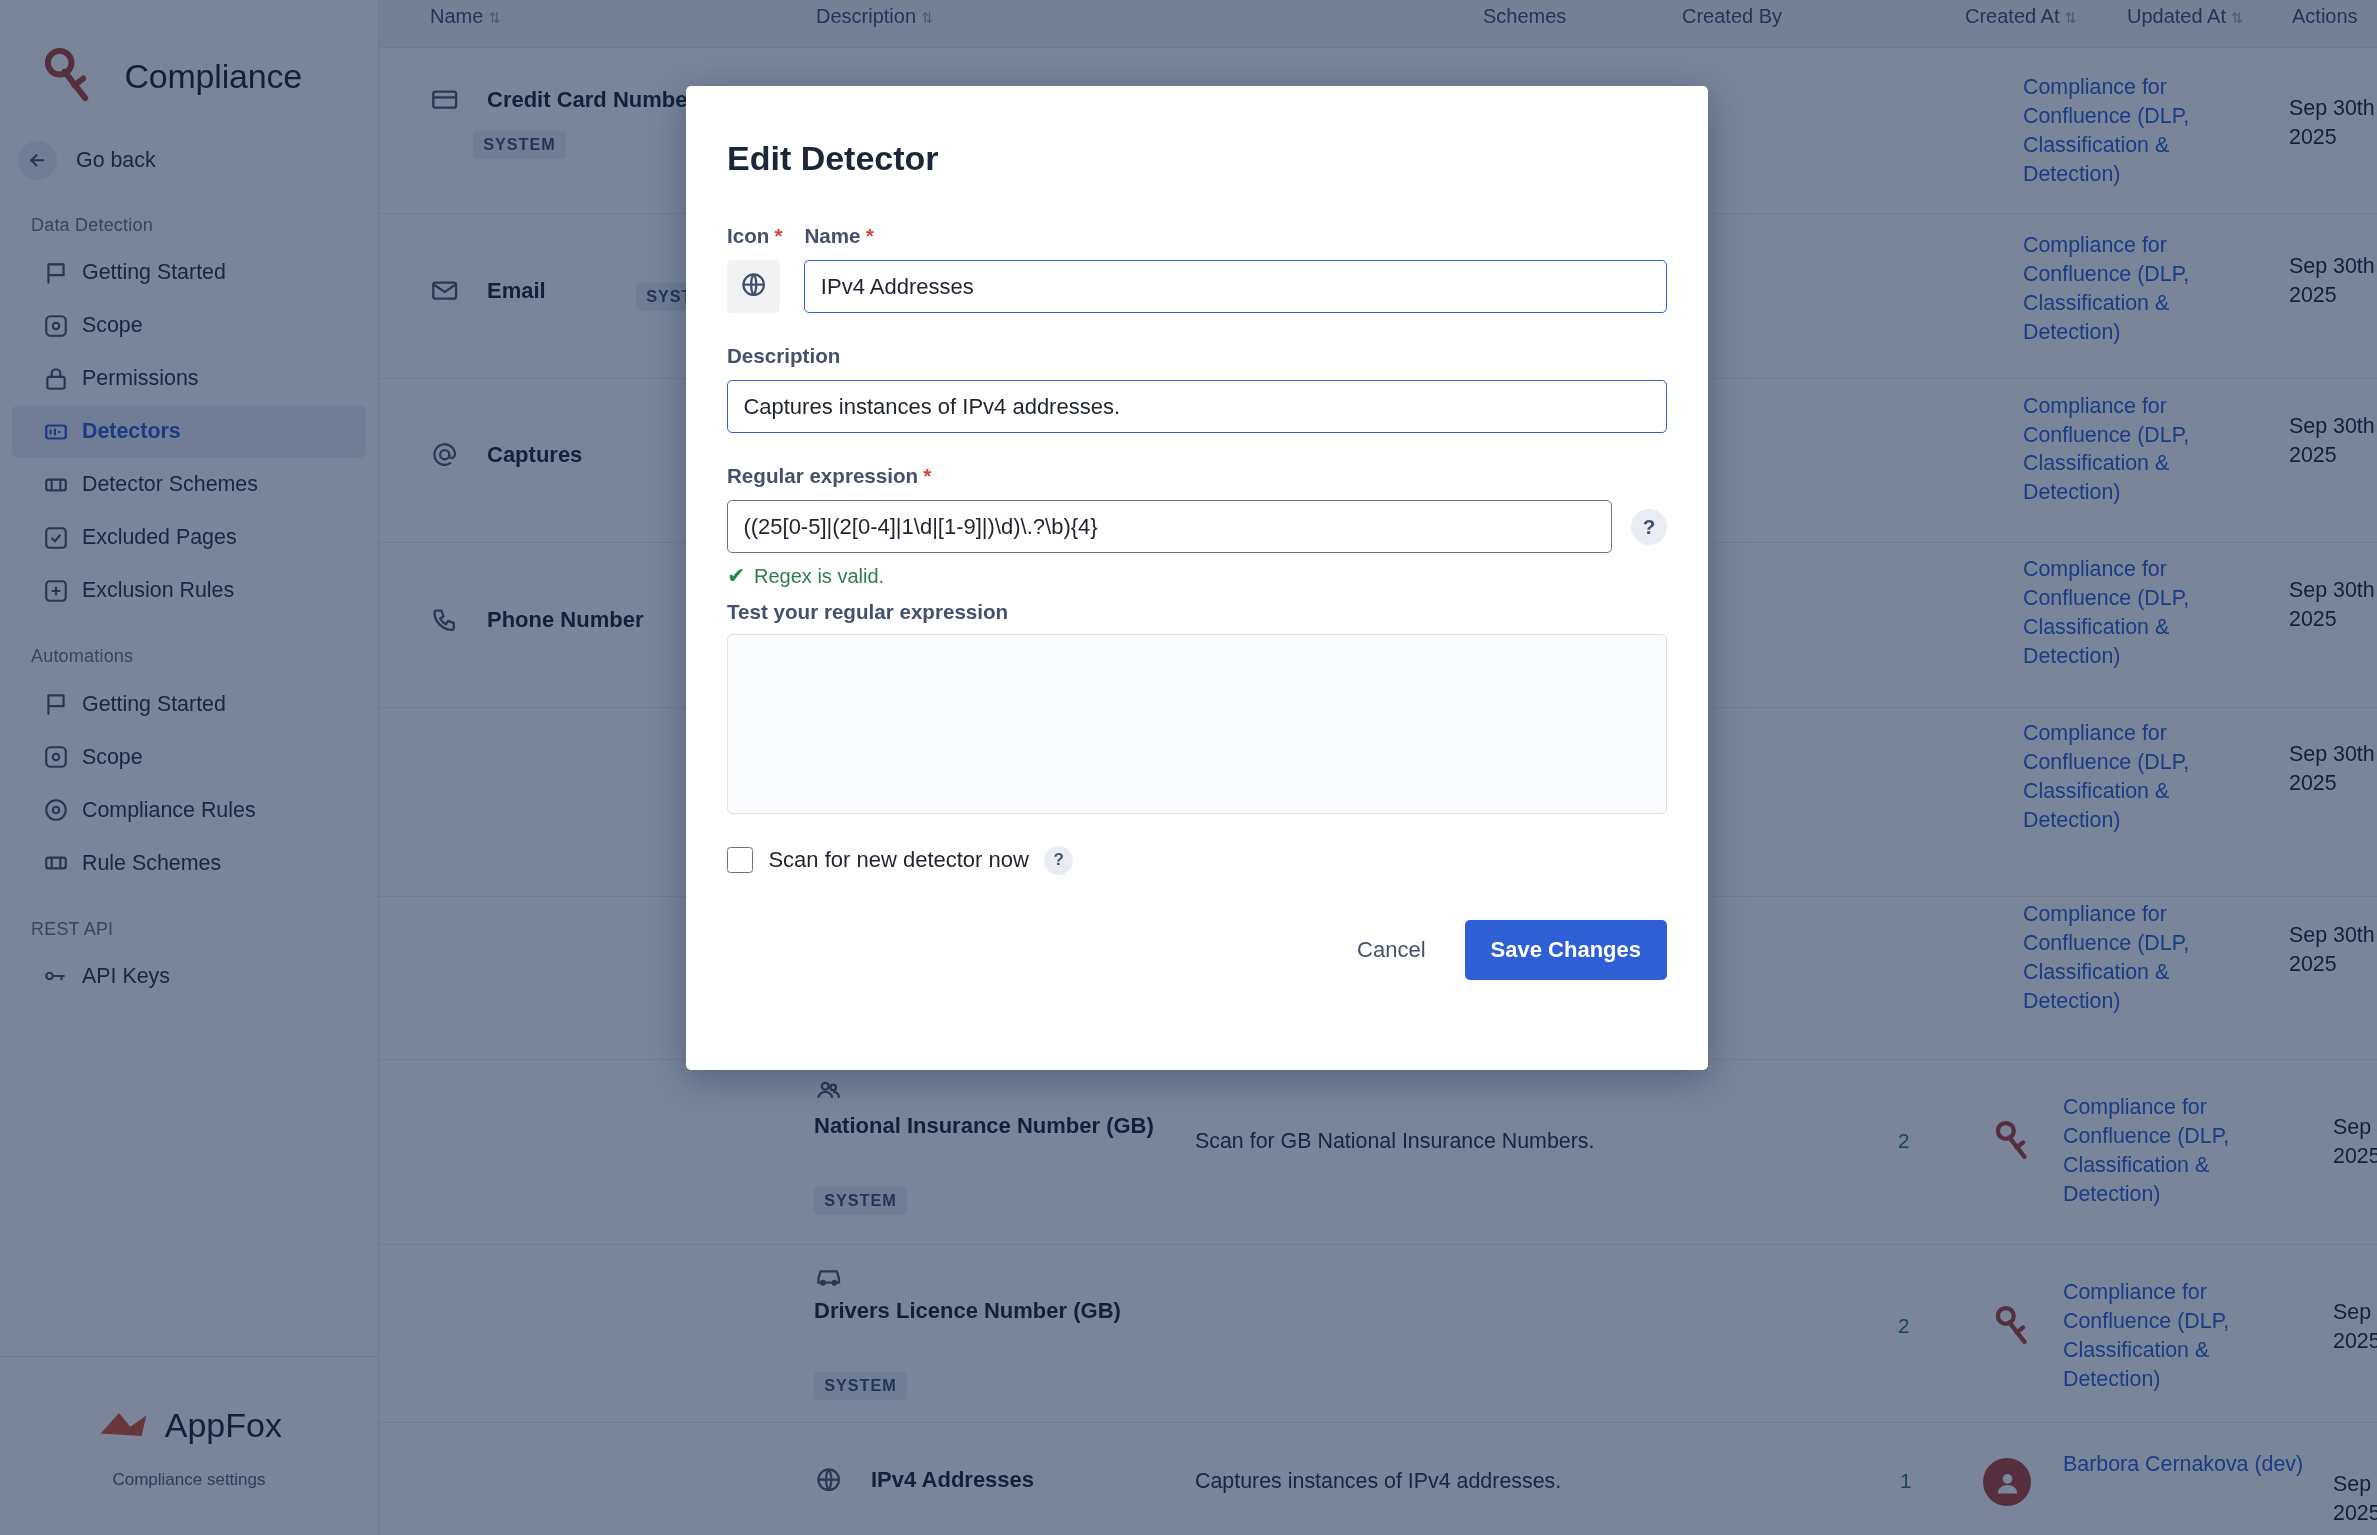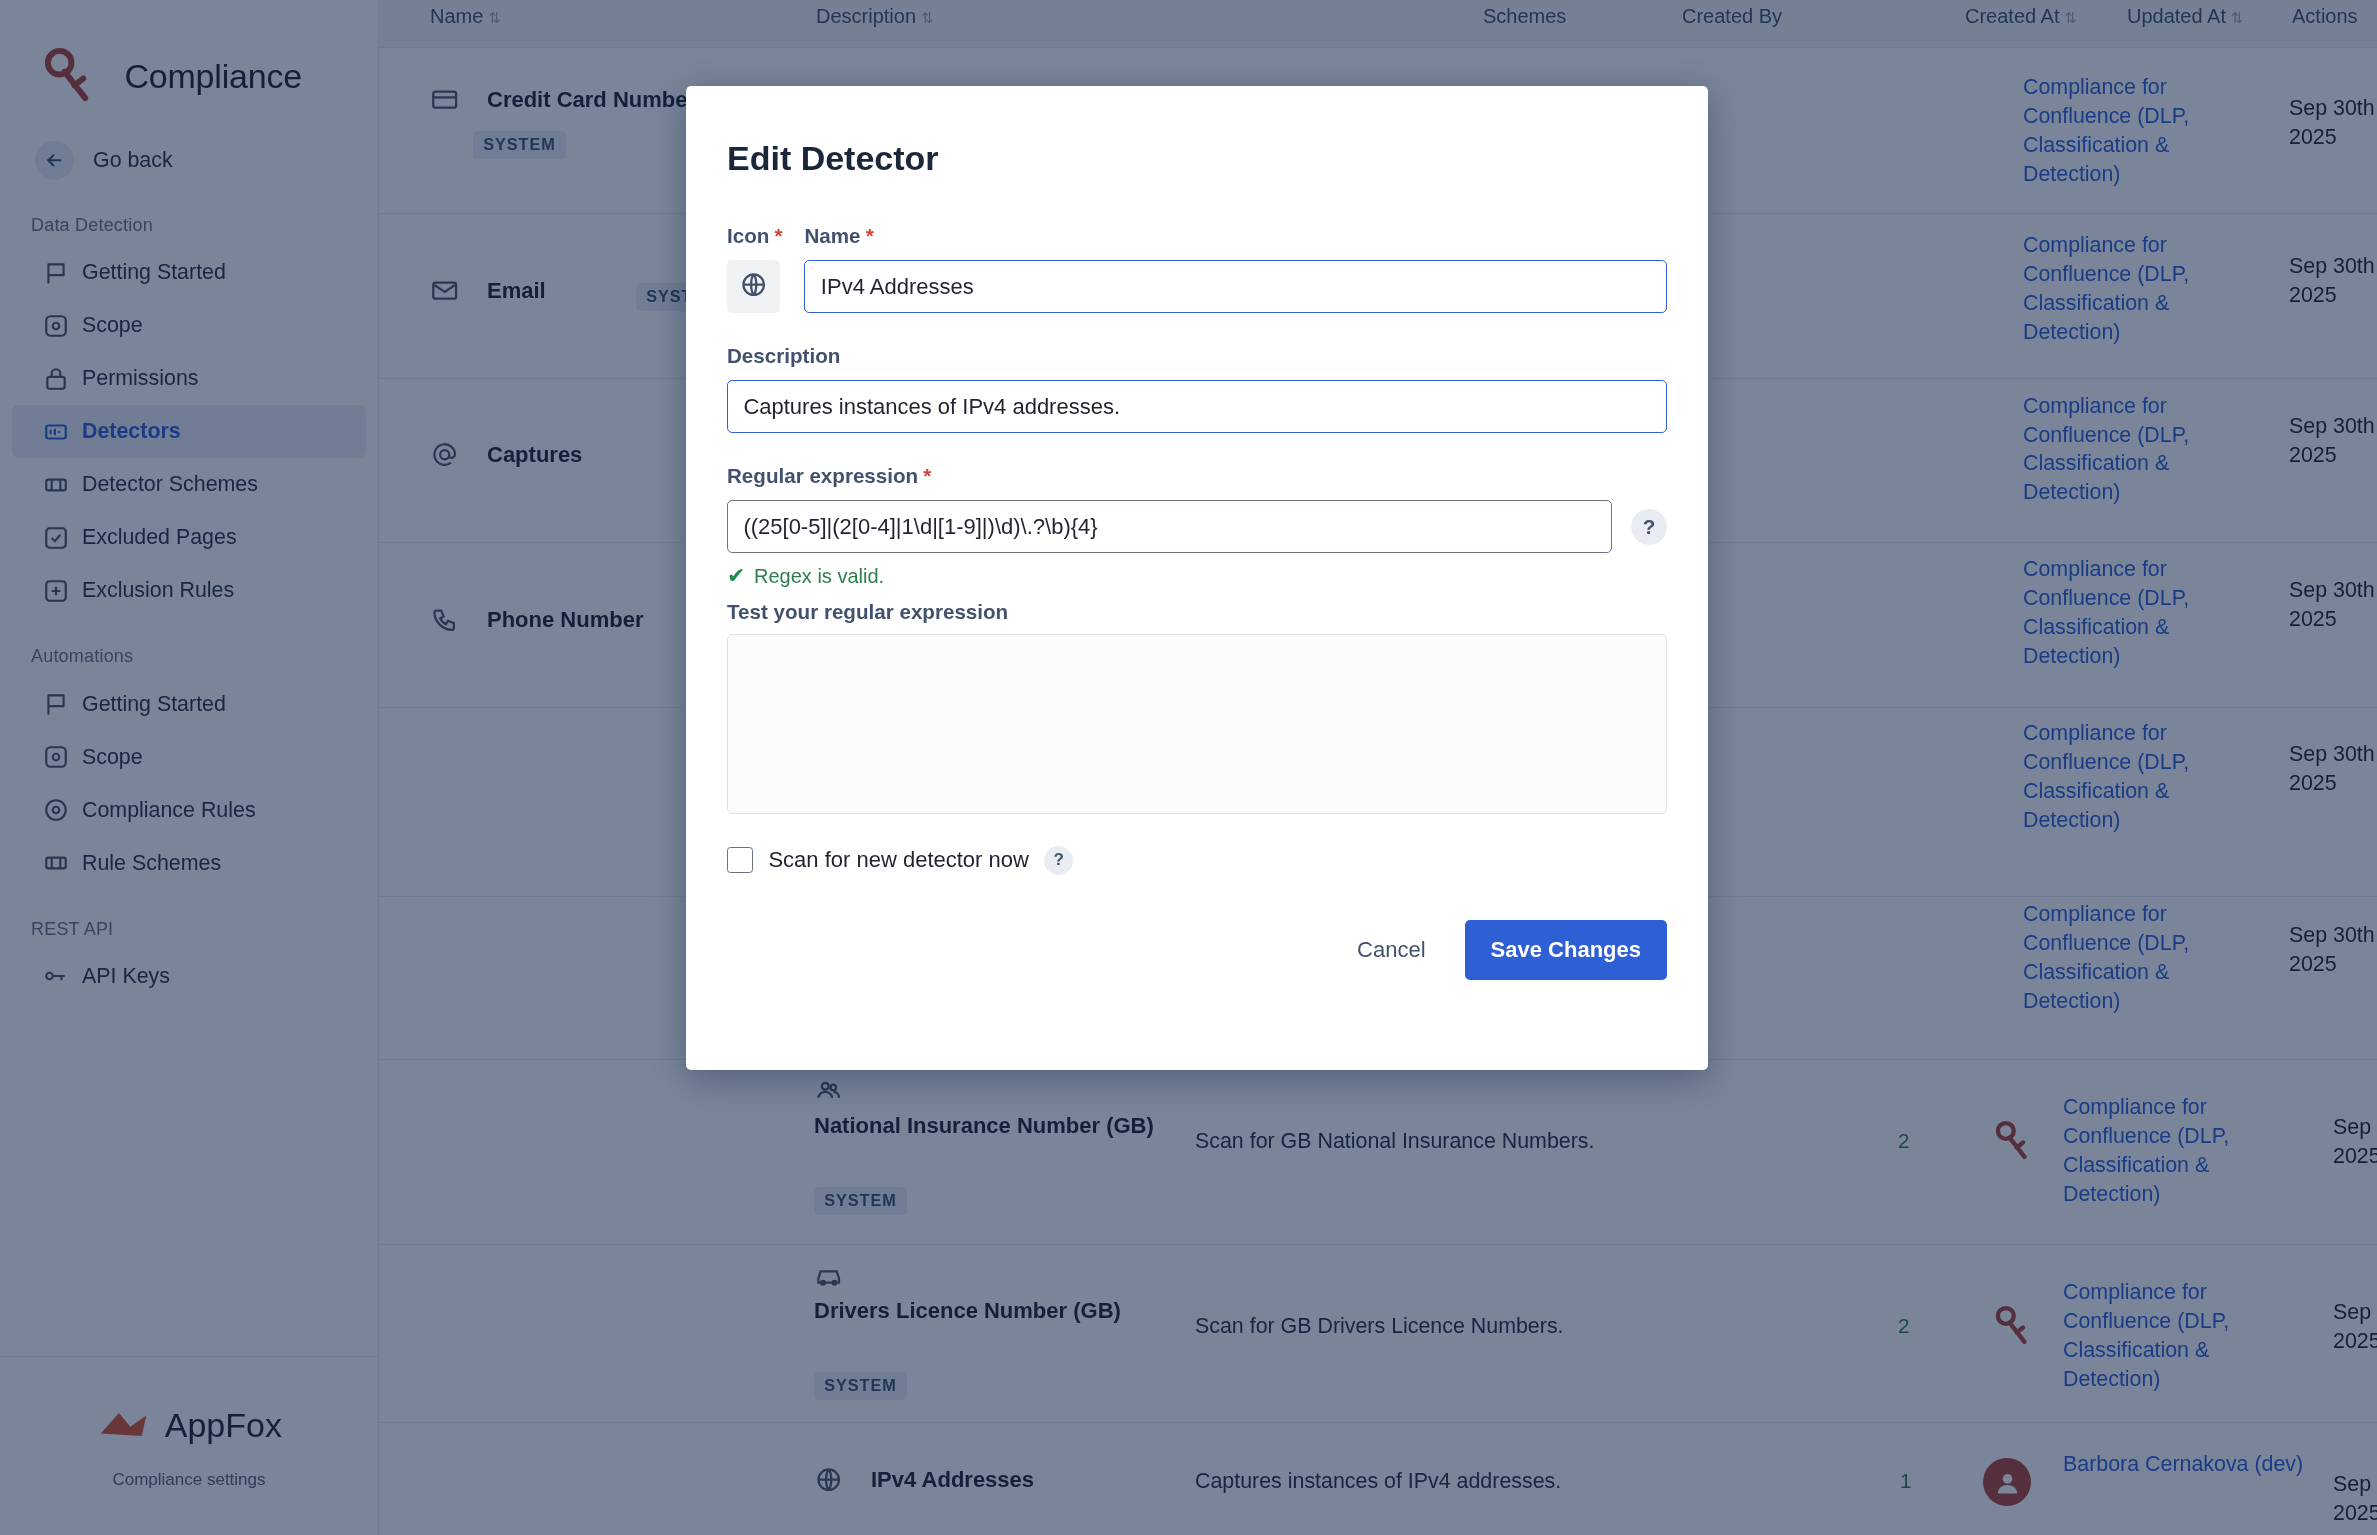--- a/index.html
+++ b/index.html
@@ -34,21 +34,21 @@
     position: relative;
   }
   .brand-name {
     font-size: 34px;
     color: #1f2430;
     letter-spacing: -0.2px;
     margin-left: 8px;
   }
   .goback {
     display: flex; align-items: center; gap: 19px;
-    padding: 0 35px;
+    padding: 0 18px;
     height: 51px;
     margin-top: 24px;
     cursor: pointer;
   }
   .goback-circle {
     width: 39px; height: 39px; border-radius: 50%;
     background: #e9edf3;
     display: flex; align-items: center; justify-content: center;
     color: #4a5568;
     font-size: 19px;
@@ -532,21 +532,20 @@
       <div class="row" style="top:1196px; height:178px;">
         <div class="cell det-ico" style="left:435px; top:15.4px;">
           <svg viewBox="0 0 24 24" fill="none" stroke="currentColor" stroke-width="2">
               <path d="M3 15l2-6h14l2 6v4H3z"></path>
               <circle cx="7" cy="19" r="1.6"></circle>
               <circle cx="17" cy="19" r="1.6"></circle>
             </svg>
         </div>
         <div class="cell det-name" style="left:435px; top:53px; width:369px; display:block;">Drivers Licence Number (GB)</div>
         <div class="cell" style="left:435px; top:127px;"><span class="badge-system">SYSTEM</span></div>
-        <div class="cell desc" style="left:816px; top:69px; width:600px;">Scan for GB Drivers Licence Numbers.</div>
         <div class="cell schemes" style="left:1519px; top:69px;">2</div>
         <div class="cell key-ico" style="left:1611px; top:58px;">
           <svg viewBox="0 0 64 64" width="46" height="46">
               <circle cx="22" cy="18" r="11" fill="none" stroke="#b0453a" stroke-width="6"></circle>
               <path d="M27 27 L48 54" stroke="#b0453a" stroke-width="6" stroke-linecap="round"></path>
               <path d="M37 41 L46 34" stroke="#b0453a" stroke-width="6" stroke-linecap="round"></path>
             </svg>
         </div>
         <div class="cell created-by-link" style="left:1684px; top:33px; width:249px;">Compliance for Confluence (DLP, Classification &amp; Detection)</div>
         <div class="cell date" style="left:1954px; top:53px; width:129px;">Sep 30th 2025</div>

